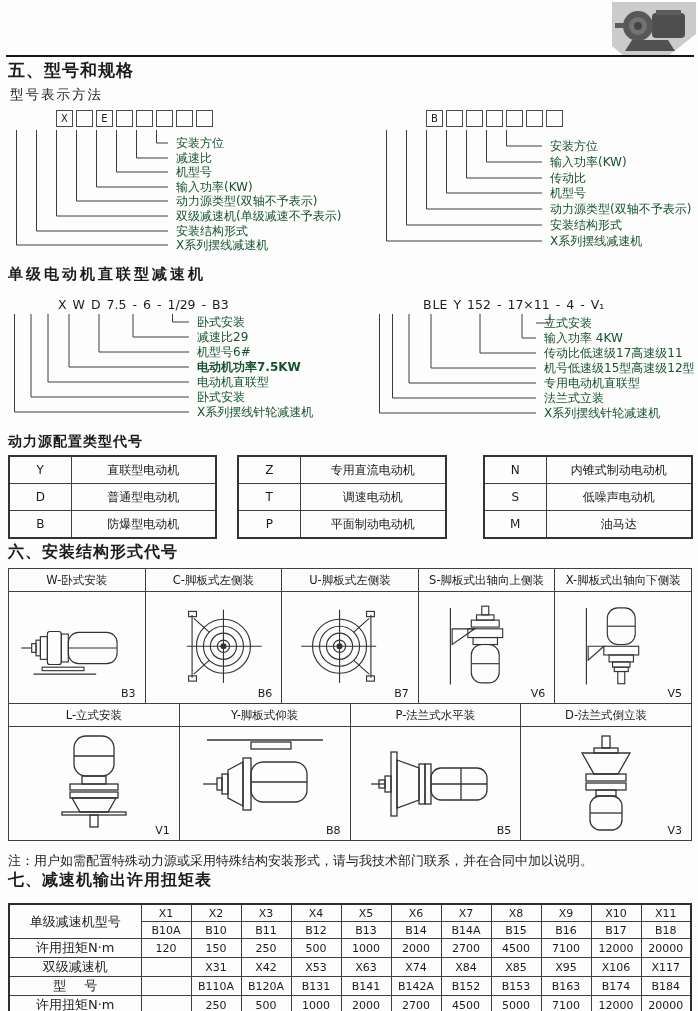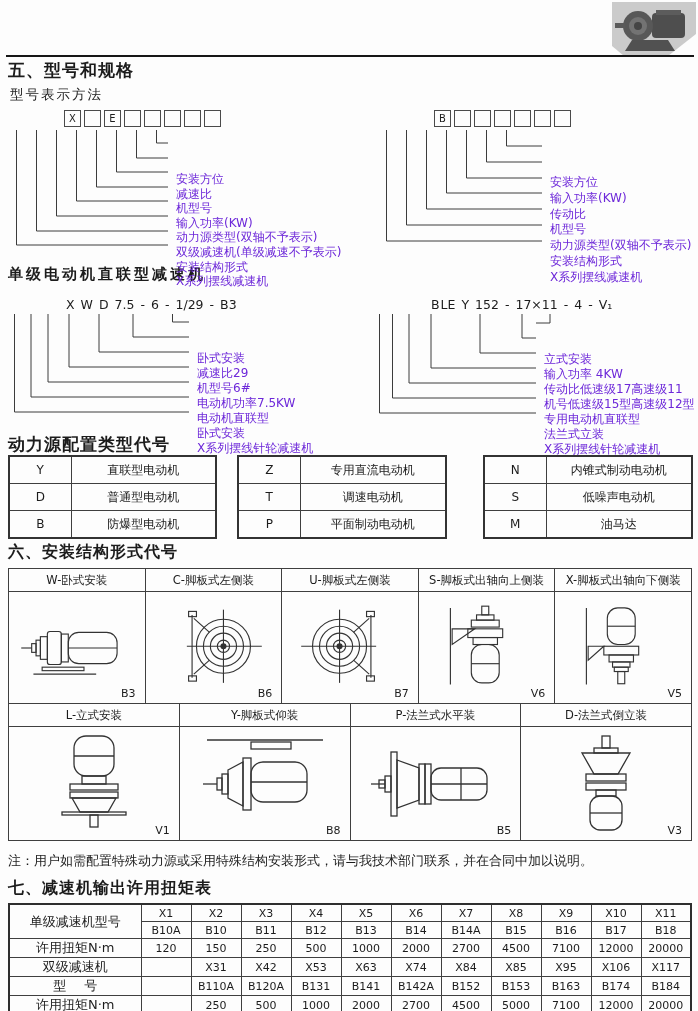--- a/index.html
+++ b/index.html
@@ -3,32 +3,32 @@
 <meta charset="utf-8">
 <style>
   html,body{margin:0;padding:0;background:#e8e8e8;}
   .page{position:relative;width:698px;height:1011px;background:#fdfdfd;overflow:hidden;
         font-family:"DejaVu Sans","Liberation Sans",sans-serif;color:#1c1c1c;}
   .abs{position:absolute;}
   .rule{position:absolute;background:#161616;}
   .t5{position:absolute;left:8px;top:59px;font-size:17px;font-weight:bold;letter-spacing:1px;}
   .sub{position:absolute;left:10px;top:86px;font-size:13.5px;letter-spacing:2px;}
   .ss-title{position:absolute;left:8px;top:265px;font-size:15px;font-weight:bold;letter-spacing:3px;}
-  .pw-title{position:absolute;left:8px;top:433px;font-size:17px;font-weight:bold;letter-spacing:1px;}
+  .pw-title{position:absolute;left:8px;top:433px;font-size:14px;font-weight:bold;letter-spacing:1px;}
   .s6-title{position:absolute;left:8px;top:542px;font-size:16px;font-weight:bold;letter-spacing:1px;}
   .note{position:absolute;left:8px;top:852px;font-size:13px;}
-  .s7-title{position:absolute;left:8px;top:870px;font-size:16px;font-weight:bold;letter-spacing:1px;margin-top:8px;}
+  .s7-title{position:absolute;left:8px;top:870px;font-size:16px;font-weight:bold;letter-spacing:1px;}
 
   .diagram{position:absolute;}
-  .tokrow{position:absolute;left:16px;top:0;white-space:nowrap;padding-left:40px;}
+  .tokrow{position:absolute;left:8px;top:0;white-space:nowrap;padding-left:40px;}
   .tokrow .box{display:inline-block;width:15px;height:15px;border:1px solid #4a4a4a;
                font-size:10px;line-height:15px;text-align:center;margin-right:3px;vertical-align:top;}
   .tokrow .tok{display:inline-block;font-size:12.5px;margin-right:6px;}
   .tokrow .tok.tight{margin-right:1px;}
-  .dlabel{position:absolute;font-size:12px;white-space:nowrap;color:#6d28d9;margin-top:36px;}
+  .dlabel{position:absolute;font-size:12px;white-space:nowrap;color:#14532d;}
   svg.wires{position:absolute;left:0;top:0;pointer-events:none;}
 
   table.ptable{position:absolute;border-collapse:collapse;border:2px solid #333;table-layout:fixed;}
   table.ptable td{border:1px solid #3f3f3f;font-size:12px;text-align:center;height:26px;padding:0;}
 
   table.struct{position:absolute;border-collapse:collapse;table-layout:fixed;border:1.5px solid #333;}
   table.struct th{border:1px solid #3f3f3f;font-weight:normal;font-size:11.5px;height:22px;padding:0 1px;}
   table.struct td{border:1px solid #3f3f3f;position:relative;padding:0;}
   table.struct td .iconwrap{display:flex;justify-content:center;align-items:center;height:100%;}
   .codechip{position:absolute;right:9px;bottom:3px;font-size:11px;}
@@ -121,21 +121,21 @@
         <path d="M89 20 V58 H179" fill="none" stroke="#3c3c3c" stroke-width="1"></path>
         <path d="M59 20 V73 H179" fill="none" stroke="#3c3c3c" stroke-width="1"></path>
         <path d="M38 20 V88 H179" fill="none" stroke="#3c3c3c" stroke-width="1"></path>
         <path d="M21 20 V103 H179" fill="none" stroke="#3c3c3c" stroke-width="1"></path>
         <path d="M4.5 20 V118 H179" fill="none" stroke="#3c3c3c" stroke-width="1"></path>
       </svg>
       <div class="tokrow"><span class="tok">X</span><span class="tok">W</span><span class="tok">D</span><span class="tok">7.5</span><span class="tok">-</span><span class="tok">6</span><span class="tok">-</span><span class="tok">1/29</span><span class="tok">-</span><span class="tok">B3</span></div>
       <div class="dlabel" style="left: 187px; top: 20px;">卧式安装</div>
       <div class="dlabel" style="left: 187px; top: 35px;">减速比29</div>
       <div class="dlabel" style="left: 187px; top: 50px;">机型号6#</div>
-      <div class="dlabel" style="left: 187px; top: 65px;">电动机功率7.5KW</div>
+      <div class="dlabel" style="left: 187px; top: 65px; font-weight: bold;">电动机功率7.5KW</div>
       <div class="dlabel" style="left: 187px; top: 80px;">电动机直联型</div>
       <div class="dlabel" style="left: 187px; top: 95px;">卧式安装</div>
       <div class="dlabel" style="left: 187px; top: 110px;">X系列摆线针轮减速机</div>
     </div>
     <div class="diagram" style="left: 375px; top: 294px; width: 322px; height: 140px;">
       <svg class="wires" width="322" height="140">
         <path d="M175 20 V29 H161" fill="none" stroke="#3c3c3c" stroke-width="1"></path>
         <path d="M147 20 V44 H161" fill="none" stroke="#3c3c3c" stroke-width="1"></path>
         <path d="M105 20 V59 H161" fill="none" stroke="#3c3c3c" stroke-width="1"></path>
         <path d="M56 20 V74 H161" fill="none" stroke="#3c3c3c" stroke-width="1"></path>

